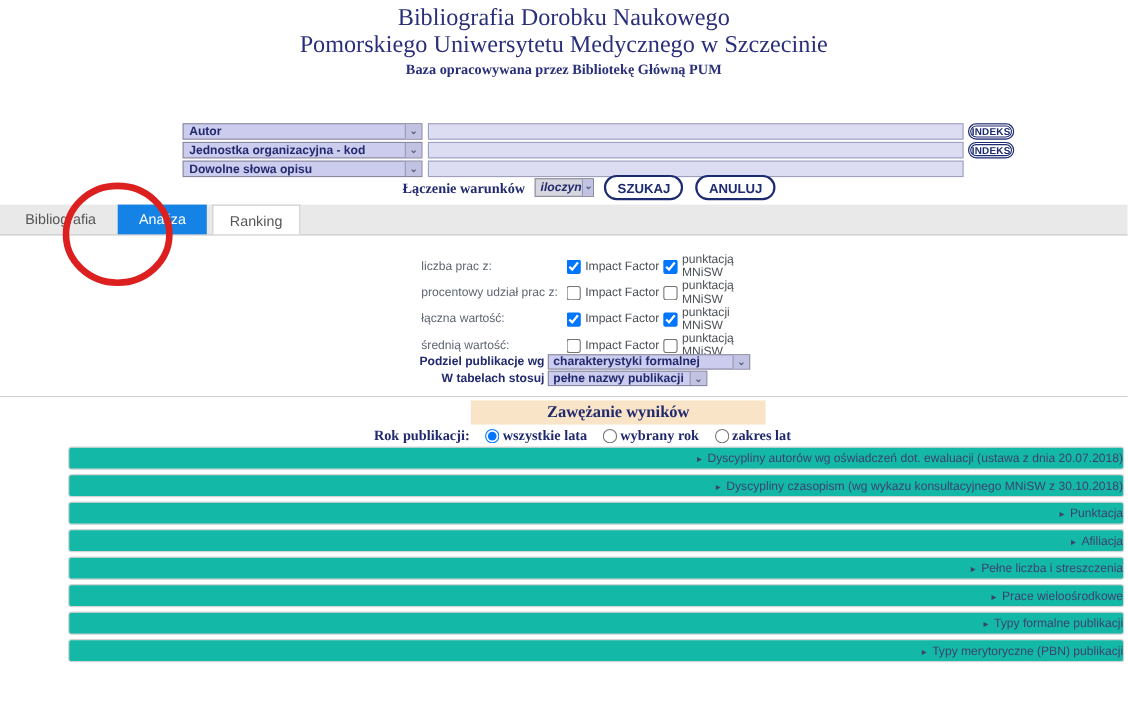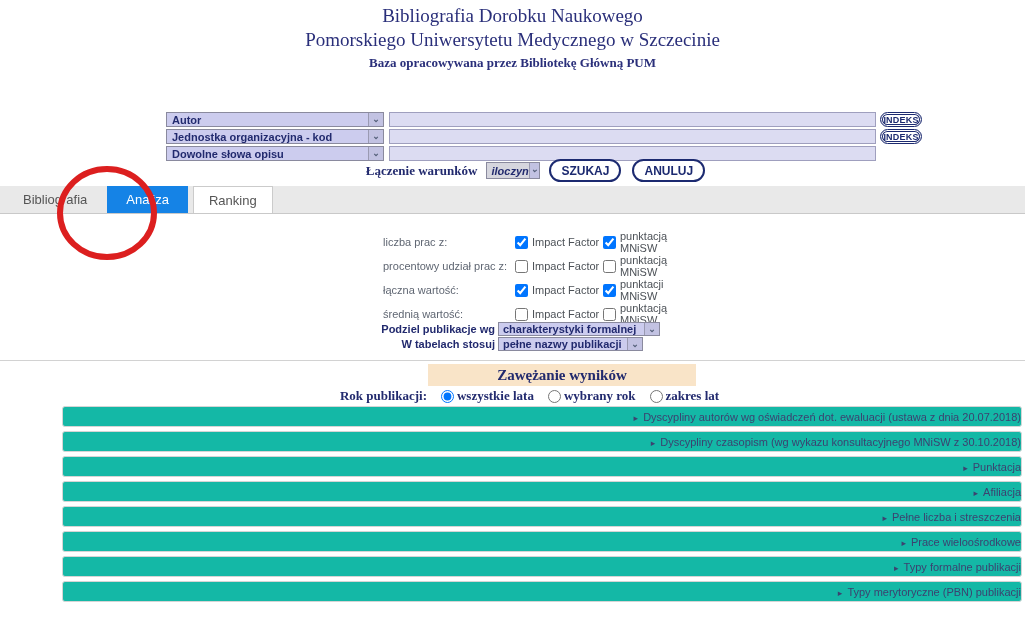--- a/index.html
+++ b/index.html
@@ -11,21 +11,21 @@
     font-family: "Liberation Sans", sans-serif;
   }
 
   
   .header {
     position: absolute; top: 4px; left: 0; right: 0;
     text-align: center;
     color: #2a2f7a;
     font-family: "Liberation Serif", serif;
   }
-  .title-line { font-size: 19px; line-height: 24px; }
+  .title-line { font-size: 22px; line-height: 24px; }
   .subtitle { font-size: 13px; font-weight: bold; margin-top: 3px; }
   .prev-link {
     display: inline-block; margin-top: 5px;
     background: #a5403e; color: #ffffff;
     border-radius: 11px; padding: 2px 13px 3px;
     font-size: 14px; cursor: pointer;
   }
 
   
   .search-form { position: absolute; top: 112px; left: 166px; }
@@ -105,21 +105,21 @@
   .pair input { margin-right: 4px; width: 13px; height: 13px; }
 
   .podziel { position: absolute; top: 322px; left: 378px; }
   .podziel-row { display: flex; align-items: center; height: 14px; margin-bottom: 1px; font-size: 11px; }
   .podziel-label { width: 117px; text-align: right; font-weight: bold; color: #222a6e; margin-right: 3px; }
   .podziel-select {
     background: #ccccee; border: 1px solid #8a8a9e; height: 14px;
     display: flex; justify-content: space-between; align-items: center;
     font-size: 11px; font-weight: bold; color: #222a6e; padding-left: 4px; cursor: pointer;
   }
-  .w-wide { width: 162px; }
+  .w-wide { width: 184px; }
   .w-mid { width: 145px; }
 
   
   .separator { position: absolute; top: 360px; left: 0; right: 0; border-top: 1px solid #d2d2d2; }
   .narrow-title {
     position: absolute; top: 364px; left: 428px; width: 268px; height: 22px;
     background: #f9e4c8; text-align: center; line-height: 22px;
     font-family: "Liberation Serif", serif; font-weight: bold;
     font-size: 15px; color: #222a6e;
   }

